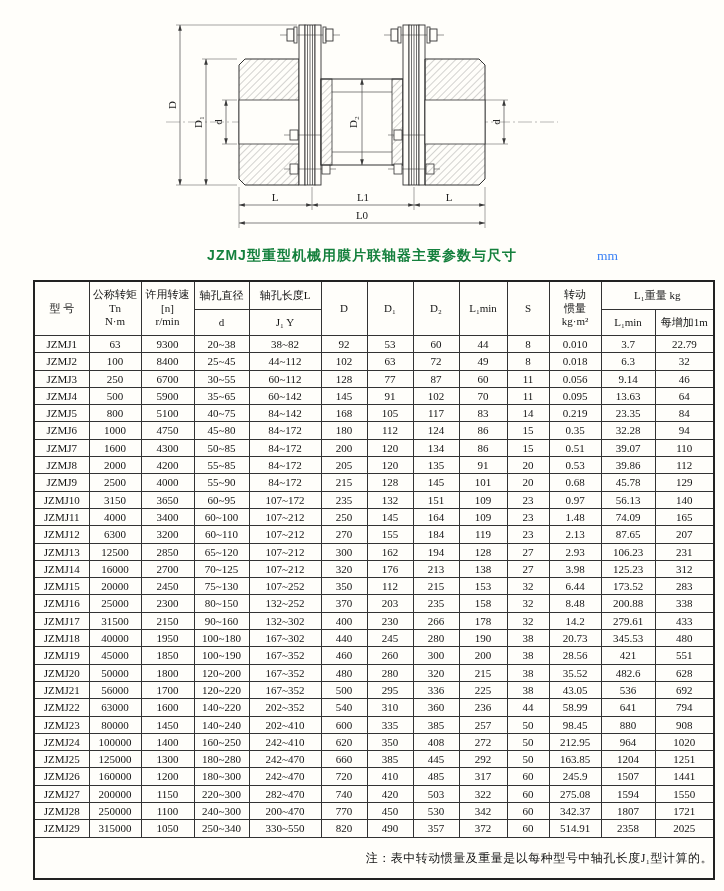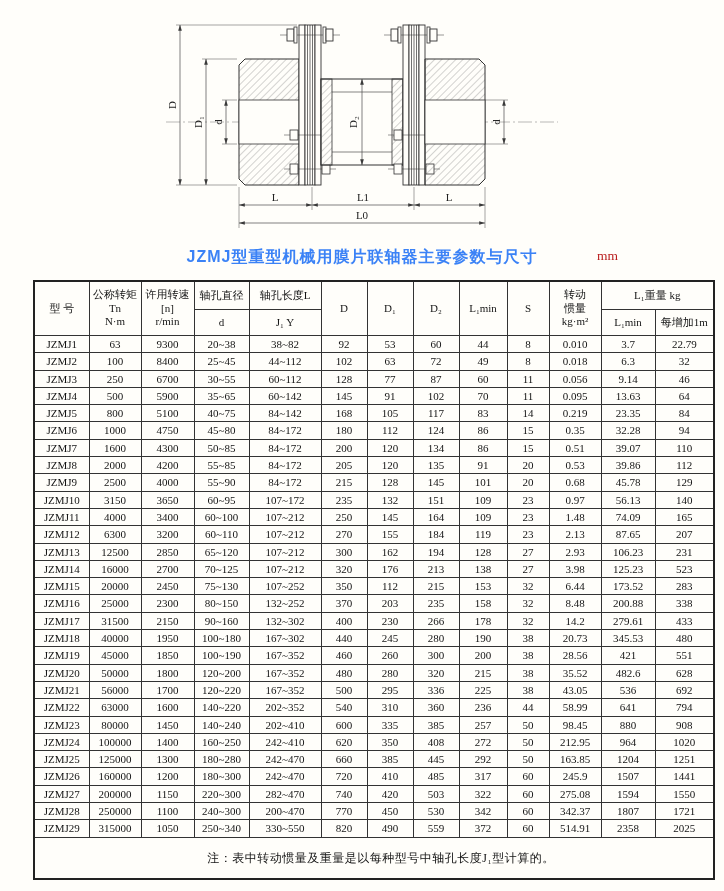--- a/index.html
+++ b/index.html
@@ -11,45 +11,45 @@
   }
   
   .drawing{position:absolute;top:2px;left:152px;width:420px;height:245px;}
   .drawing svg{display:block;}
   .dim-label{font-family:"Liberation Serif","DejaVu Serif",serif;font-size:11px;fill:#222;}
   
   .title-row{position:absolute;top:247px;left:0;width:724px;height:22px;}
   .doc-title{
     position:absolute;left:0;right:0;text-align:center;
     font-family:"Liberation Sans","DejaVu Sans",sans-serif;
-    font-weight:bold;font-size:16px;letter-spacing:1px;color:#3b82f6;
+    font-weight:bold;font-size:14px;letter-spacing:1px;color:#15803d;
   }
   .unit-label{
     position:absolute;left:597px;top:1px;
     font-family:"Liberation Serif","DejaVu Serif",serif;
-    font-size:13.5px;color:#b91c1c;
+    font-size:13.5px;color:#3b82f6;
   }
   
   .spec-table-wrap{position:absolute;top:280px;left:33px;width:680px;}
   table.spec{
     border-collapse:collapse;table-layout:fixed;width:680px;
     border:2px solid #222;
   }
   table.spec th,table.spec td{
     border:1px solid #333;text-align:center;vertical-align:middle;
     padding:0;font-weight:normal;color:#141414;
     overflow:hidden;
   }
   table.spec th{font-size:11px;line-height:1.22;}
   table.spec td{font-size:11px;height:16.3px;line-height:16.3px;}
   .th-multi{white-space:pre-line;}
   thead tr.h1 th{height:27px;margin-top:25px;}
   thead tr.h2 th{height:25px;}
   tfoot td.note-cell{
-    text-align:center;height:40px;line-height:40px;
+    text-align:right;height:40px;line-height:40px;
     padding-left:14px;font-size:12px;letter-spacing:0.5px;
   }
 </style>
 </head>
 <body>
 
 <div class="page">
 
   <div class="drawing">
     <svg viewBox="0 0 420 245" width="420" height="245">
@@ -431,21 +431,21 @@
             <td>2700</td>
             <td>70~125</td>
             <td>107~212</td>
             <td>320</td>
             <td>176</td>
             <td>213</td>
             <td>138</td>
             <td>27</td>
             <td>3.98</td>
             <td>125.23</td>
-            <td>523</td>
+            <td>312</td>
           </tr>
           <tr>
             <td>JZMJ15</td>
             <td>20000</td>
             <td>2450</td>
             <td>75~130</td>
             <td>107~252</td>
             <td>350</td>
             <td>112</td>
             <td>215</td>
@@ -651,21 +651,21 @@
             <td>1721</td>
           </tr>
           <tr>
             <td>JZMJ29</td>
             <td>315000</td>
             <td>1050</td>
             <td>250~340</td>
             <td>330~550</td>
             <td>820</td>
             <td>490</td>
-            <td>559</td>
+            <td>357</td>
             <td>372</td>
             <td>60</td>
             <td>514.91</td>
             <td>2358</td>
             <td>2025</td>
           </tr>
         </tbody>
       <tfoot>
         <tr>
           <td class="note-cell" colspan="13">注：表中转动惯量及重量是以每种型号中轴孔长度J₁型计算的。</td>

